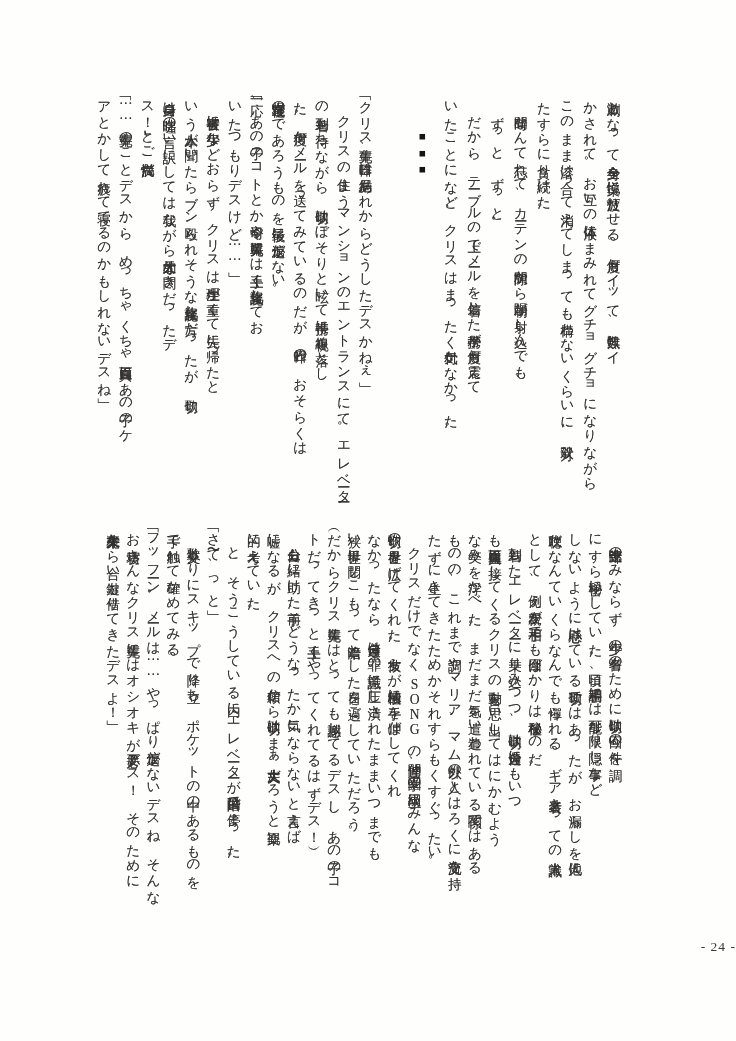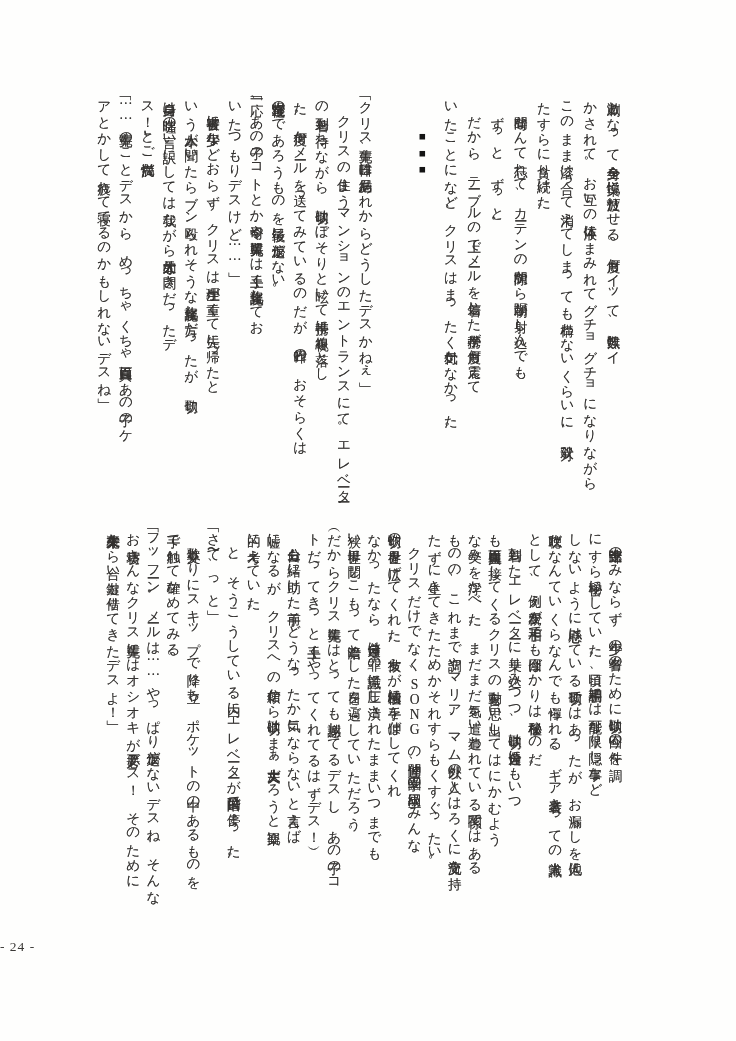--- a/index.html
+++ b/index.html
@@ -46,21 +46,21 @@
     margin-block-start: 6px;     
     margin-block-end: 34px;      
     color: #141414;
     text-shadow: none;
   }
   .page-number {
     position: absolute;
     top: 939px;
     left: 0;
     right: 0;
-    text-align: left;
+    text-align: right;
     font-size: 13.5px;
     letter-spacing: 1px;
     color: #3a3836;
   }
 </style>
 </head>
 <body>
 
 <div class="page">
 

